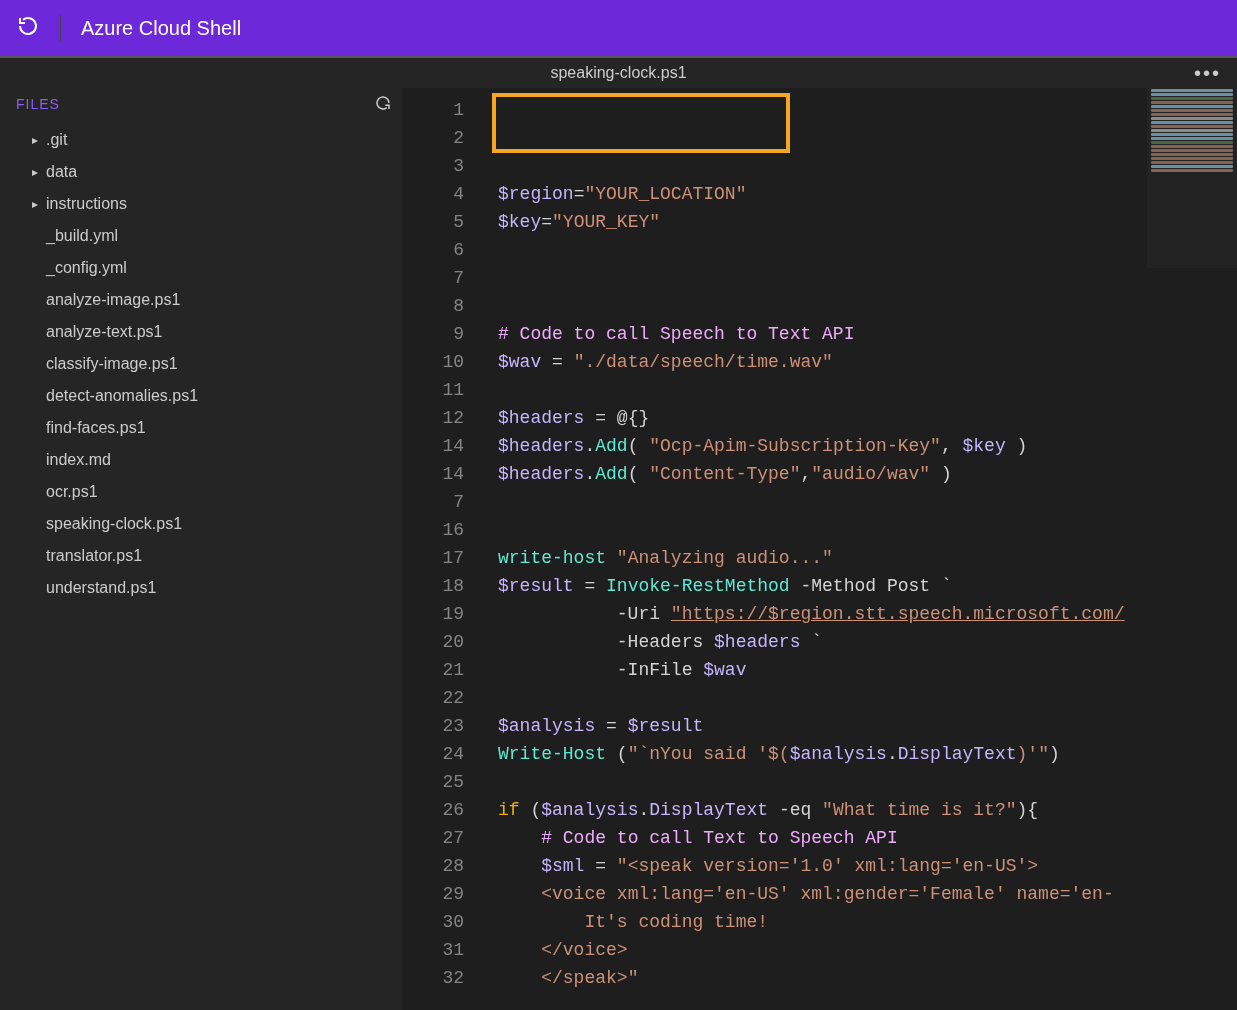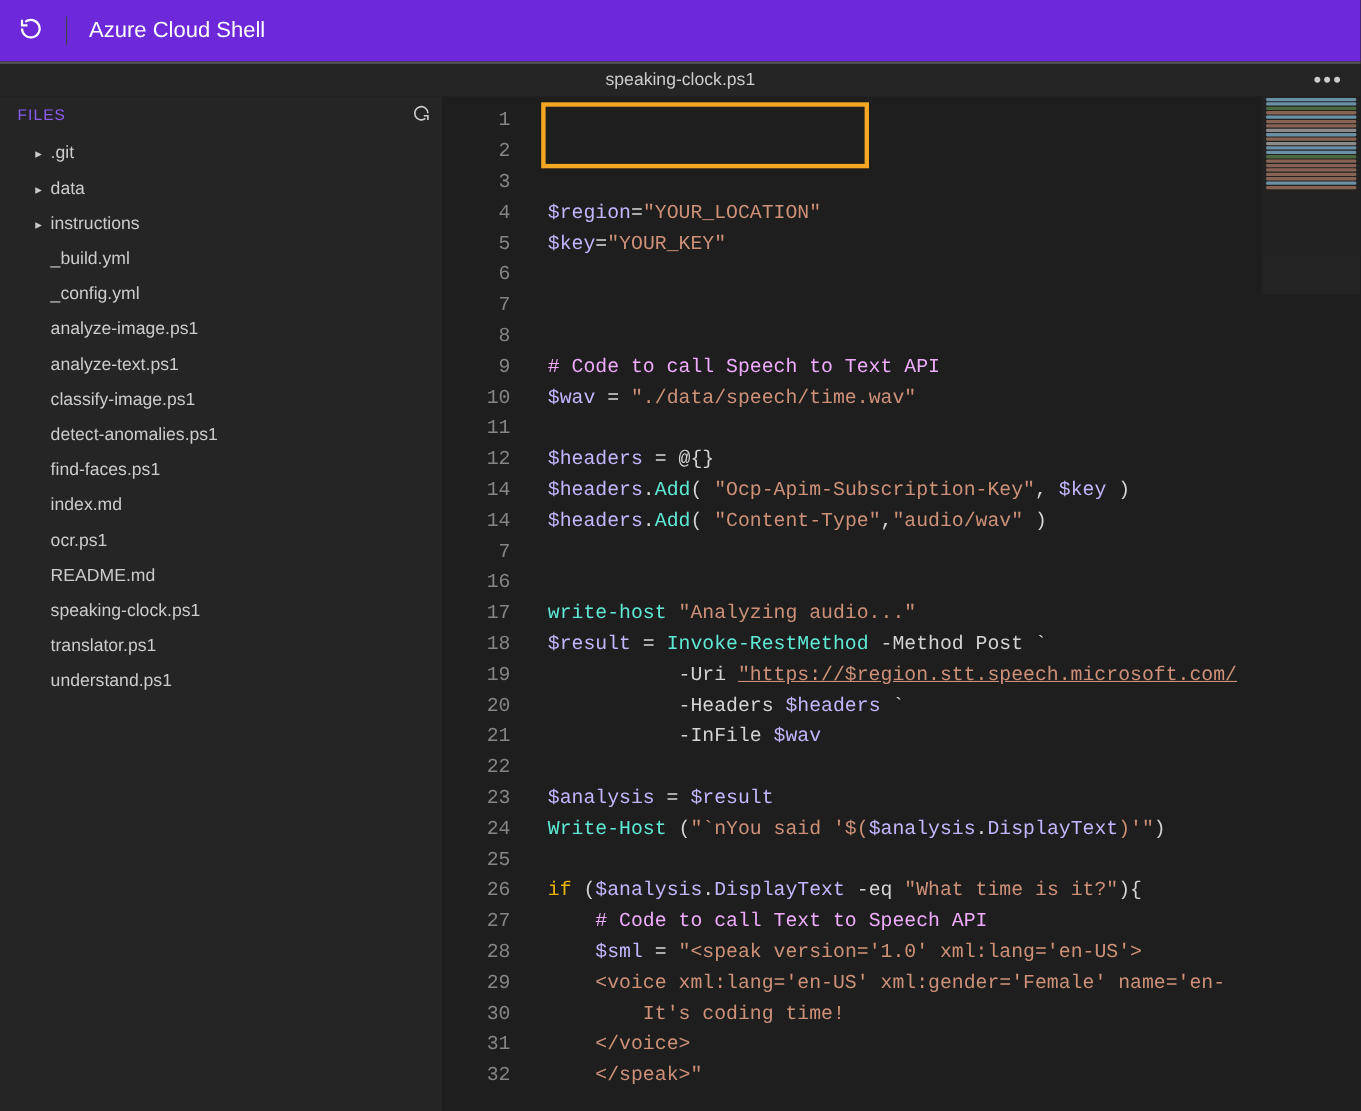--- a/index.html
+++ b/index.html
@@ -119,24 +119,20 @@
             <span class="chevron"></span>
             <span>find-faces.ps1</span>
           </div>
           <div class="file-item file">
             <span class="chevron"></span>
             <span>index.md</span>
           </div>
           <div class="file-item file">
             <span class="chevron"></span>
             <span>ocr.ps1</span>
-          </div>
-          <div class="file-item file">
-            <span class="chevron"></span>
-            <span>README.md</span>
           </div>
           <div class="file-item file">
             <span class="chevron"></span>
             <span>speaking-clock.ps1</span>
           </div>
           <div class="file-item file">
             <span class="chevron"></span>
             <span>translator.ps1</span>
           </div>
           <div class="file-item file">

